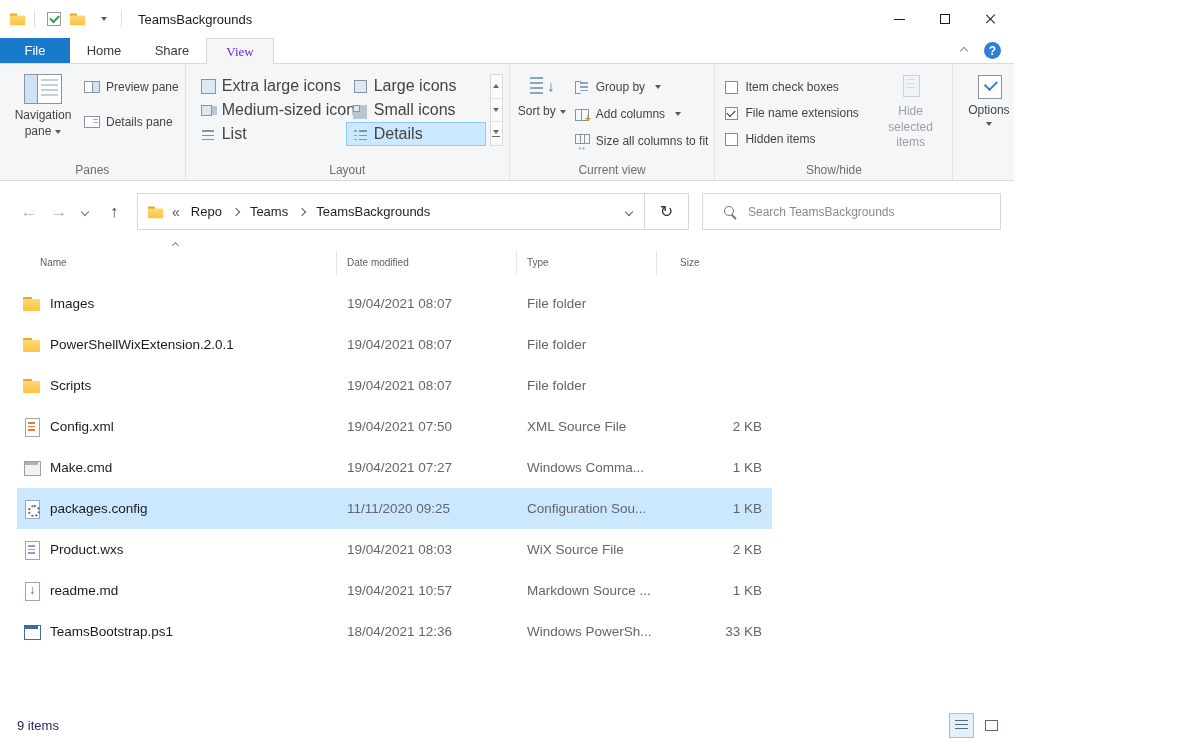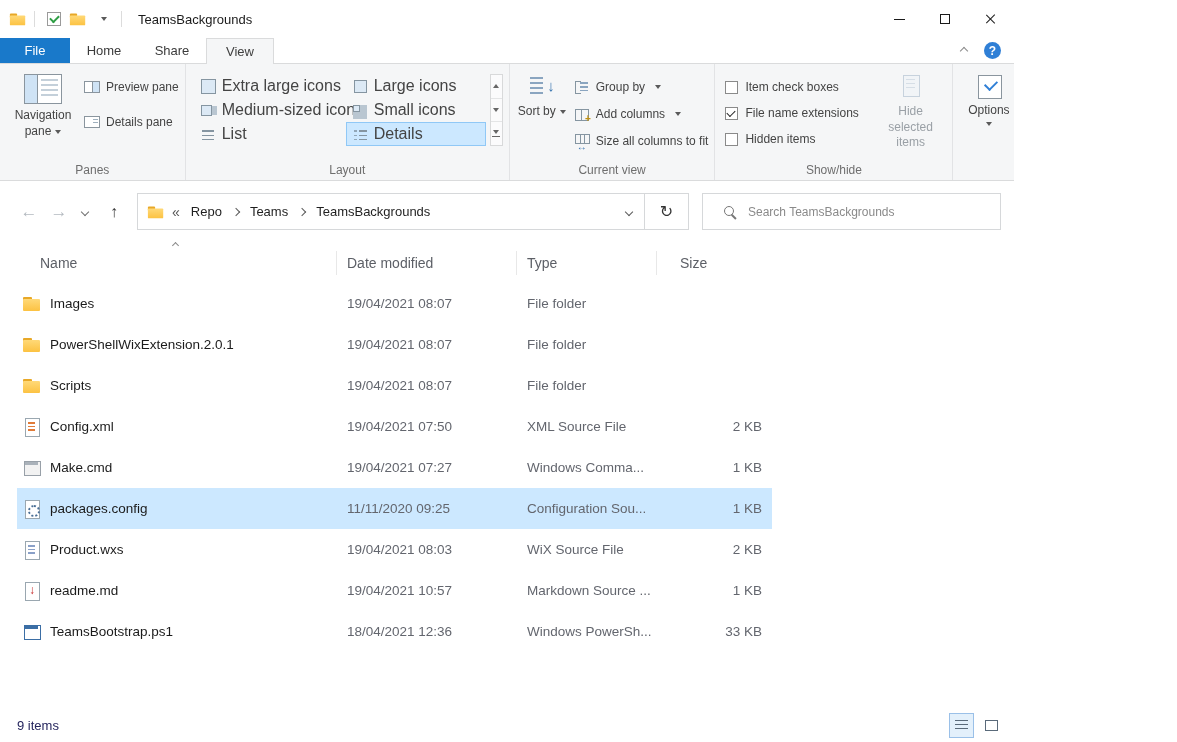--- a/index.html
+++ b/index.html
@@ -32,21 +32,21 @@
   .caret{display:inline-block;width:0;height:0;border-left:3.5px solid transparent;border-right:3.5px solid transparent;border-top:4px solid #5a5a5a;margin-left:4px;vertical-align:1px;}
   .caret.block{display:block;margin:3px auto 0;}
   .chev{display:inline-block;width:6px;height:6px;border-right:1.4px solid #5a5a5a;border-bottom:1.4px solid #5a5a5a;}
   .chev.down{transform:rotate(45deg);}
   .chev.up{transform:rotate(-135deg);}
   .chev.right{transform:rotate(-45deg);}
   
   .tabrow{height:26px;display:flex;background:#fff;border-bottom:1px solid #dadbdc;}
   .tab{width:68px;display:flex;align-items:center;justify-content:center;font-size:13px;color:#3b3b3b;}
   .tab.file{width:70px;background:#1979ca;color:#fff;}
-  .tab.active{background:#f5f6f7;border:1px solid #dadbdc;border-bottom:none;margin-bottom:-1px;color:#404040;}
+  .tab.active{background:#f5f6f7;border:1px solid #dadbdc;border-bottom:none;margin-bottom:-1px;color:#6d28d9;font-family:Liberation Serif, serif;}
   .tabrow-right{margin-left:auto;display:flex;align-items:center;gap:17px;padding-right:13px;}
   .help-btn{width:17px;height:17px;border-radius:50%;background:#2f7fd6;color:#fff;display:flex;align-items:center;justify-content:center;}
   .help-btn::before{content:"?";font-size:12px;font-weight:bold;}
   
   .ribbon{height:117px;background:#f5f6f7;border-bottom:1px solid #dadbdc;display:flex;}
   .rgroup{position:relative;border-right:1px solid #e2e3e5;padding:10px 6px 20px;display:flex;align-items:flex-start;}
   .rgroup-label{position:absolute;bottom:3px;left:0;right:0;text-align:center;font-size:12px;color:#6e6e6e;}
   .g-panes{width:187px;padding-left:8px;}
   .g-layout{width:324px;padding-left:8px;}
   .g-current{width:226px;}
@@ -127,21 +127,21 @@
   .refresh-btn{width:44px;height:100%;border-left:1px solid #d6d8da;display:flex;align-items:center;justify-content:center;}
   .refresh-glyph{font-size:16px;color:#333;}
   .searchbox{margin-left:13px;margin-right:13px;flex:1;height:37px;border:1px solid #d6d8da;display:flex;align-items:center;padding:0 10px 0 20px;gap:11px;background:#fff;}
   .mag-icon{width:14px;height:14px;position:relative;flex:none;}
   .mag-icon::before{content:"";position:absolute;left:1px;top:1px;width:8px;height:8px;border:1.5px solid #777;border-radius:50%;}
   .mag-icon::after{content:"";position:absolute;right:0;bottom:1px;width:6px;height:1.5px;background:#777;transform:rotate(45deg);}
   .search-input{border:none;outline:none;flex:1;font-size:12px;color:#222;background:transparent;font-family:inherit;}
   .search-input::placeholder{color:#8a8a8a;}
   
   .listhead{height:41px;display:flex;align-items:center;padding-left:17px;}
-  .hcell{display:flex;align-items:center;height:24px;font-size:14px;color:#5c5f66;border-right:1px solid #e8e8e8;position:relative;}
+  .hcell{display:flex;align-items:center;height:24px;font-size:10px;color:#5c5f66;border-right:1px solid #e8e8e8;position:relative;}
   .hcell:last-child{border-right:none;}
   .h-name{width:320px;padding-left:23px;}
   .h-date{width:180px;padding-left:10px;}
   .h-type{width:140px;padding-left:10px;}
   .h-size{width:115px;padding-left:23px;}
   .sort-chev{position:absolute;top:-8px;left:50%;margin-left:-4px;border-color:#8a8a8a;width:5px;height:5px;}
   .frow{height:41px;display:flex;align-items:center;margin-left:17px;width:755px;font-size:13.5px;}
   .frow.selected{background:#cce8ff;}
   .c-namecell{width:320px;display:flex;align-items:center;gap:8px;padding-left:5px;}
   .c-name{color:#1b1b1b;white-space:nowrap;}

